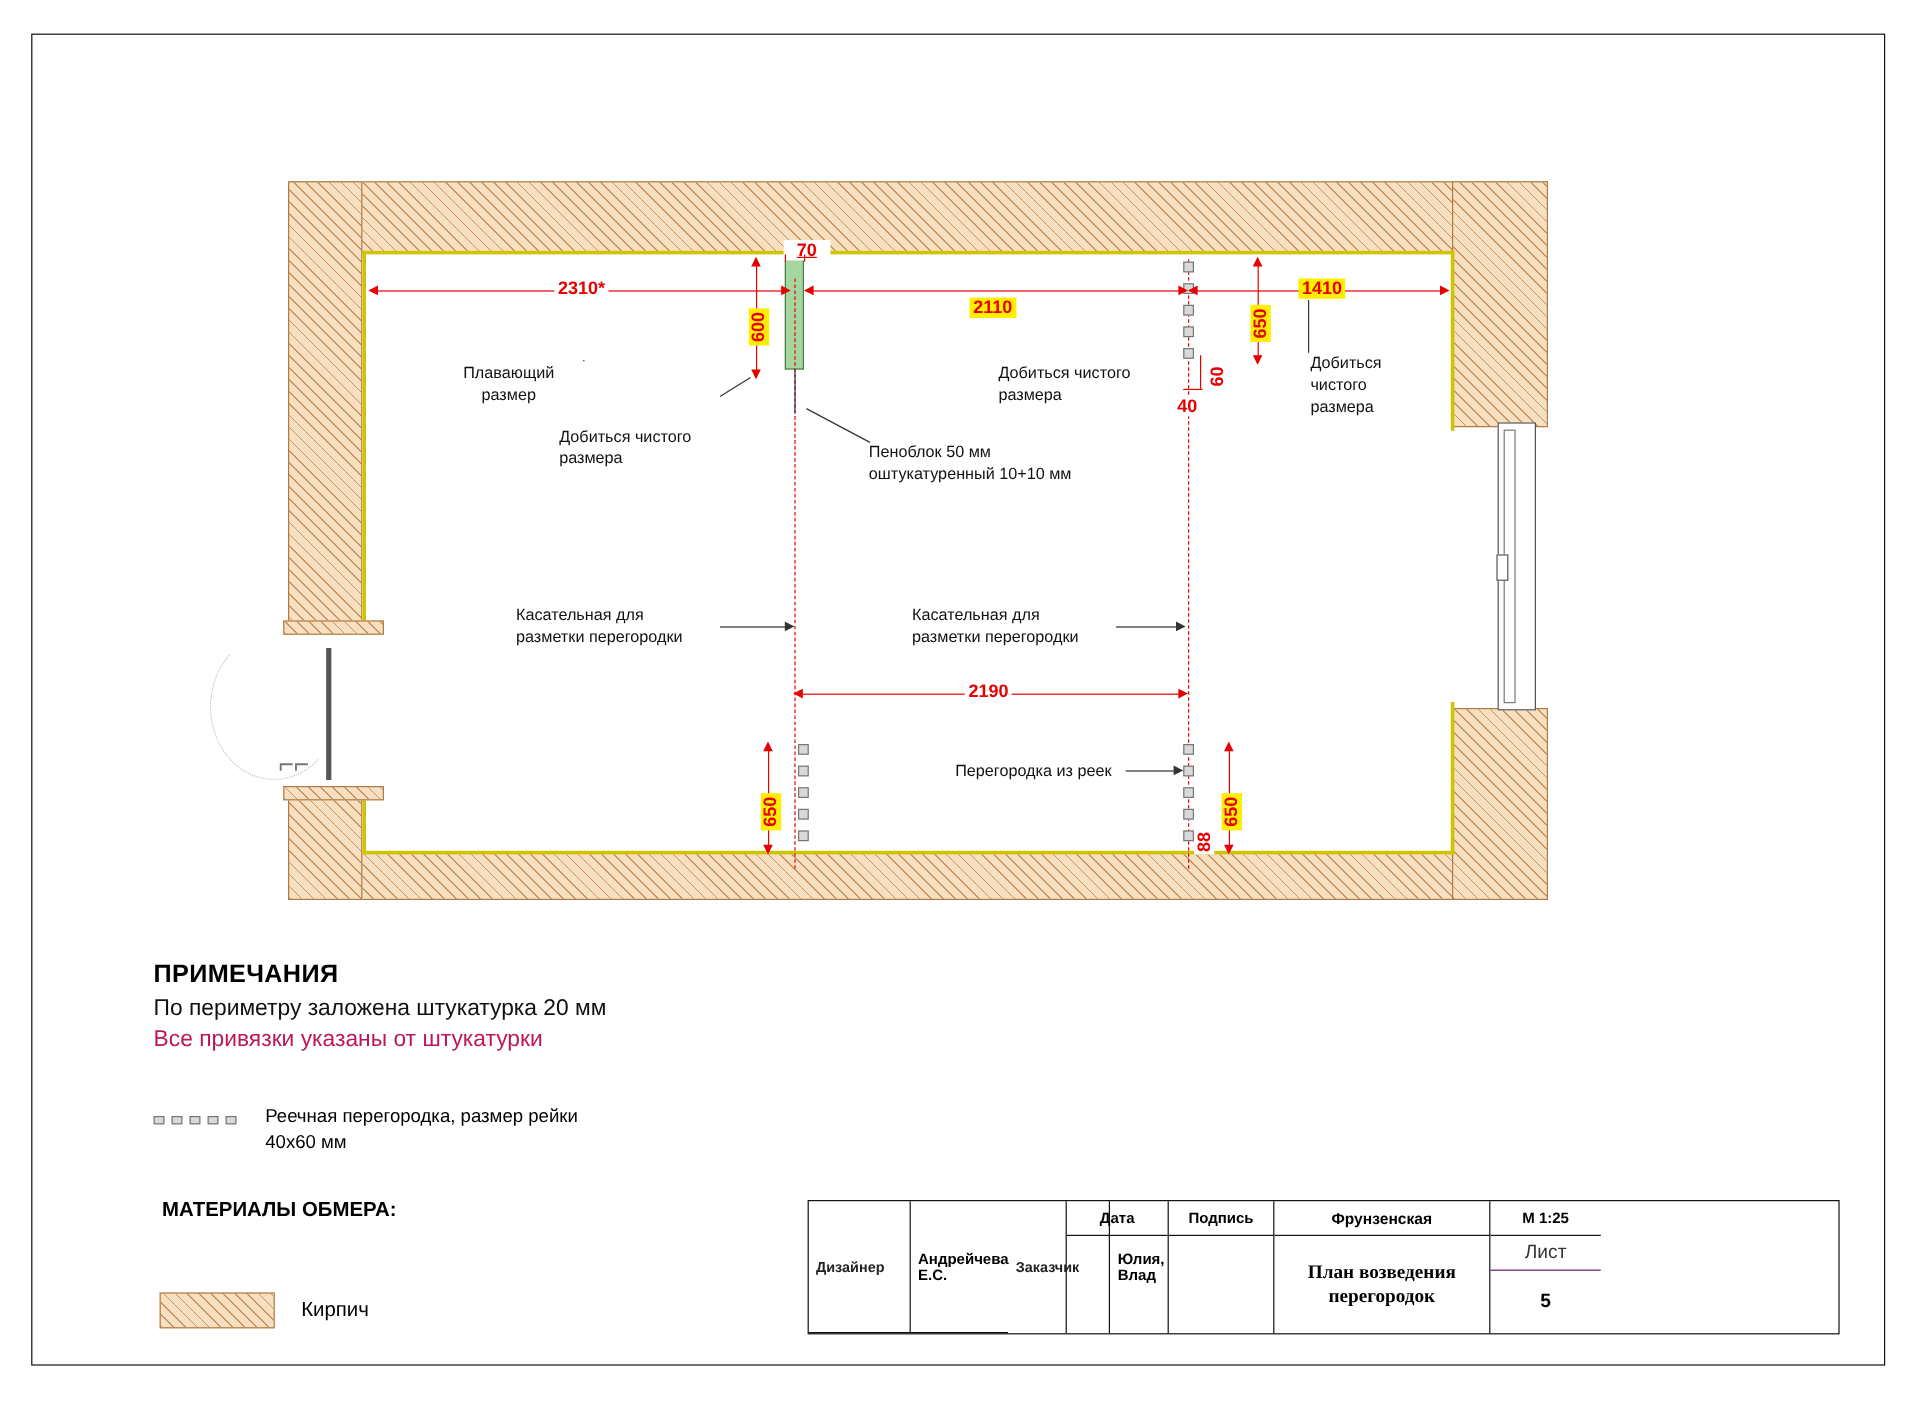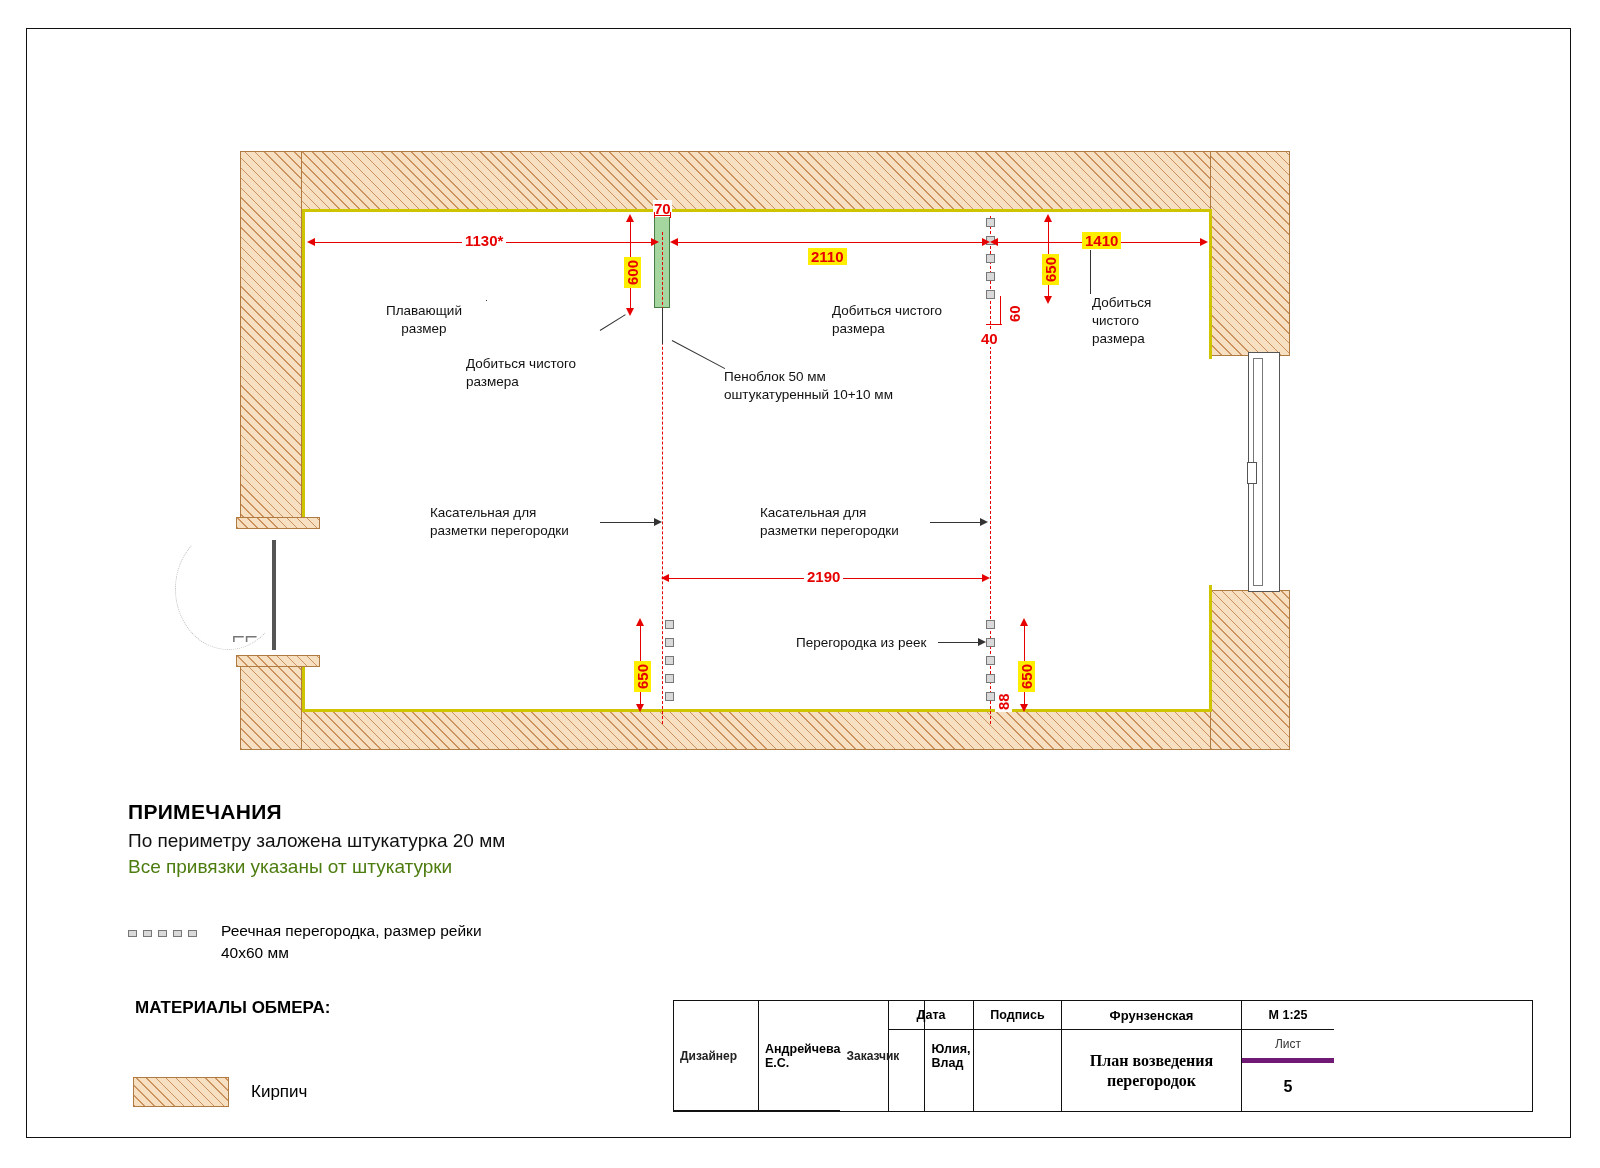--- a/index.html
+++ b/index.html
@@ -156,21 +156,21 @@
     font-weight: 700;
     letter-spacing: .3px;
   }
   .notes .l1 {
     font-size: 19px;
     color: #111;
     margin-bottom: 4px;
   }
   .notes .l2 {
     font-size: 19px;
-    color: #4d7c0f;
+    color: #be185d;
   }
 
   .legend-rail {
     position: absolute;
     left: 128px;
     top: 920px;
     display: flex;
     align-items: flex-start;
   }
   .legend-rail .sym {
@@ -321,23 +321,23 @@
     flex-direction: column;
   }
   .tb-right .scale {
     height: 28px;
     border-bottom: 1px solid #111;
     display: flex; align-items: center; justify-content: center;
     font-weight: 700; font-size: 12.5px;
   }
   .tb-right .sheetlab {
     height: 28px;
-    border-bottom: 5px solid #701a75;
+    border-bottom: 1px solid #701a75;
     display: flex; align-items: center; justify-content: center;
-    font-size: 12px; color: #333;
+    font-size: 16px; color: #333;
   }
   .tb-right .sheetnum {
     flex: 1;
     display: flex; align-items: center; justify-content: center;
     font-weight: 700; font-size: 16px;
   }
 </style>
 </head>
 <body>
 
@@ -395,23 +395,23 @@
       <div class="rail"></div>
         <div class="rail"></div>
         <div class="rail"></div>
         <div class="rail"></div>
         <div class="rail"></div>
     </div>
 
     <div class="dim dim-h" style="left:309px; top:242px; width:348px;"></div>
     <div class="arrow-l" style="left:307px; top:238px;"></div>
     <div class="arrow-r" style="left:651px; top:238px;"></div>
-    <div class="dimlabel" style="left:462px; top:232px;">1130*</div>
-
-    <div class="dimlabel" style="left:653px; top:200px; padding:0 1px;text-decoration:underline;">70</div>
+    <div class="dimlabel" style="left:462px; top:232px;">2310*</div>
+
+    <div class="dimlabel" style="left:653px; top:200px; padding:0 11px;text-decoration:underline;">70</div>
     <div class="dim dim-v" style="left:654px; top:212px; height:6px;"></div>
     <div class="dim dim-v" style="left:670px; top:212px; height:6px;"></div>
 
     <div class="dim dim-h" style="left:672px; top:242px; width:316px;"></div>
     <div class="arrow-l" style="left:670px; top:238px;"></div>
     <div class="arrow-r" style="left:982px; top:238px;"></div>
     <div class="dimlabel hl" style="left:808px; top:232px;margin-top:16px;">2110</div>
 
     <div class="dim dim-h" style="left:994px; top:242px; width:212px;"></div>
     <div class="arrow-l" style="left:990px; top:238px;"></div>

